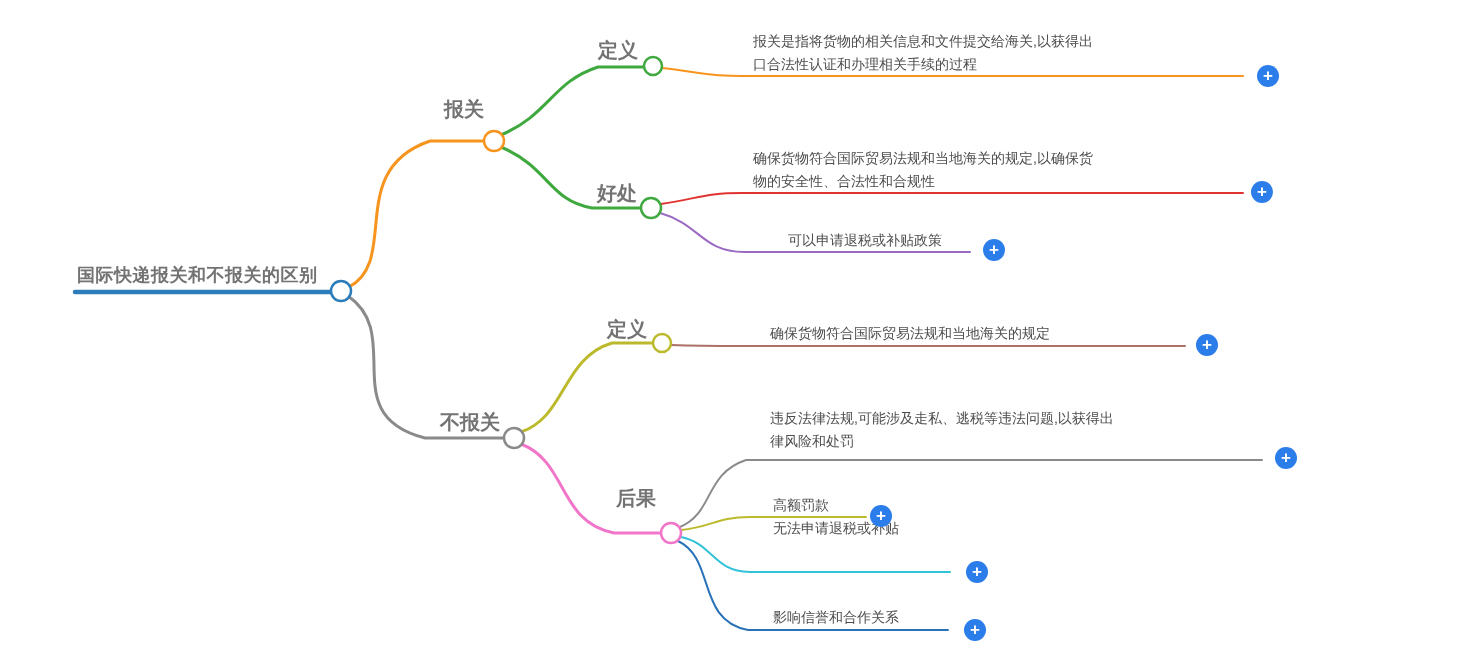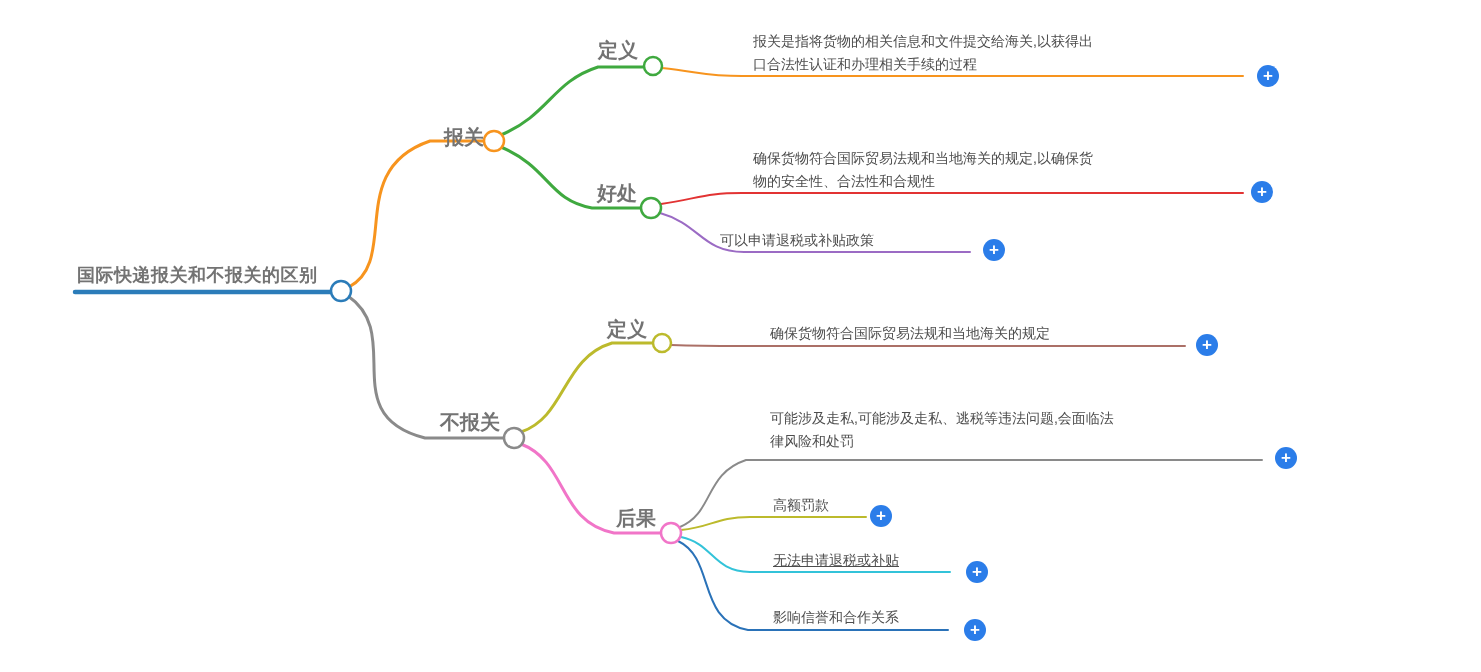--- a/index.html
+++ b/index.html
@@ -65,48 +65,48 @@
     <circle cx="494" cy="141" r="10" fill="#ffffff" stroke-width="2.5" stroke="#f7941e"></circle>
     <circle cx="653" cy="66" r="9" fill="#ffffff" stroke-width="2.5" stroke="#3fa93f"></circle>
     <circle cx="651" cy="208" r="10" fill="#ffffff" stroke-width="2.5" stroke="#3fa93f"></circle>
     <circle cx="514" cy="438" r="10" fill="#ffffff" stroke-width="2.5" stroke="#8a8a8a"></circle>
     <circle cx="662" cy="343" r="9" fill="#ffffff" stroke-width="2.5" stroke="#bcba2c"></circle>
     <circle cx="671" cy="533" r="10" fill="#ffffff" stroke-width="2.5" stroke="#f175c8"></circle>
   </svg>
 
   <div class="node-label root-label" style="left:77px; top:263px;">国际快递报关和不报关的区别</div>
 
-  <div class="node-label" style="left:444px; top:124px;">报关</div>
+  <div class="node-label" style="left:444px; top:96px;">报关</div>
 
   <div class="node-label" style="left:598px; top:37px;">定义</div>
 
   <div class="node-label" style="left:597px; top:180px;font-family:Liberation Serif, serif;">好处</div>
 
   <div class="node-label" style="left:440px; top:409px;font-family:Liberation Serif, serif;">不报关</div>
 
   <div class="node-label" style="left:607px; top:316px;">定义</div>
 
-  <div class="node-label" style="left:616px; top:505px;">后果</div>
+  <div class="node-label" style="left:616px; top:485px;">后果</div>
 
   <div class="leaf-text" style="left:753px; top:30px;">报关是指将货物的相关信息和文件提交给海关,以获得出
 口合法性认证和办理相关手续的过程</div>
 
   <div class="leaf-text" style="left:753px; top:147px;">确保货物符合国际贸易法规和当地海关的规定,以确保货
 物的安全性、合法性和合规性</div>
 
-  <div class="leaf-text" style="left:720px; top:229px;">可以申请退税或补贴政策</div>
+  <div class="leaf-text" style="left:788px; top:229px;">可以申请退税或补贴政策</div>
 
   <div class="leaf-text" style="left:770px; top:322px;">确保货物符合国际贸易法规和当地海关的规定</div>
 
-  <div class="leaf-text" style="left:770px; top:407px;">可能涉及走私,可能涉及走私、逃税等违法问题,会面临法
+  <div class="leaf-text" style="left:770px; top:407px;">违反法律法规,可能涉及走私、逃税等违法问题,以获得出
 律风险和处罚</div>
 
   <div class="leaf-text" style="left:773px; top:494px;text-align:right;">高额罚款</div>
 
-  <div class="leaf-text" style="left:773px; top:549px;text-decoration:underline;">无法申请退税或补贴</div>
+  <div class="leaf-text" style="left:773px; top:517px;">无法申请退税或补贴</div>
 
   <div class="leaf-text" style="left:773px; top:606px;">影响信誉和合作关系</div>
 
   <div class="plus-btn" style="left:1257px; top:65px;">+</div>
   <div class="plus-btn" style="left:1251px; top:181px;">+</div>
   <div class="plus-btn" style="left:983px; top:239px;">+</div>
   <div class="plus-btn" style="left:1196px; top:334px;">+</div>
   <div class="plus-btn" style="left:1275px; top:447px;">+</div>
   <div class="plus-btn" style="left:870px; top:505px;">+</div>
   <div class="plus-btn" style="left:966px; top:561px;">+</div>

